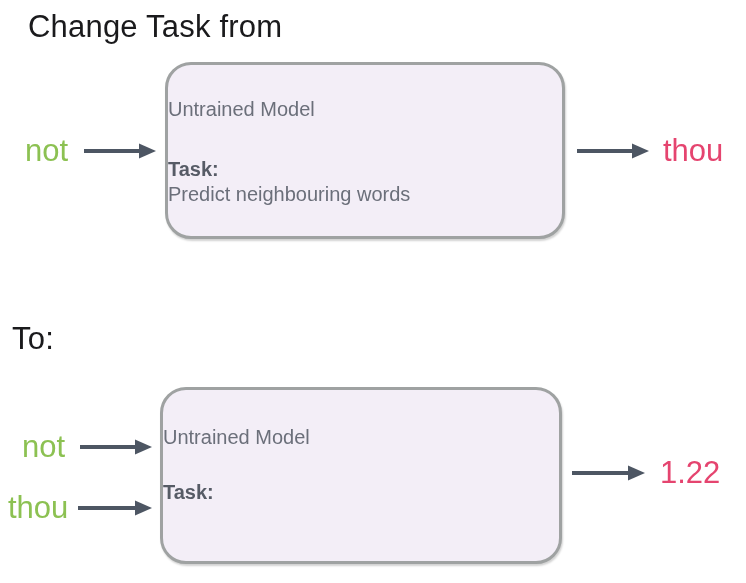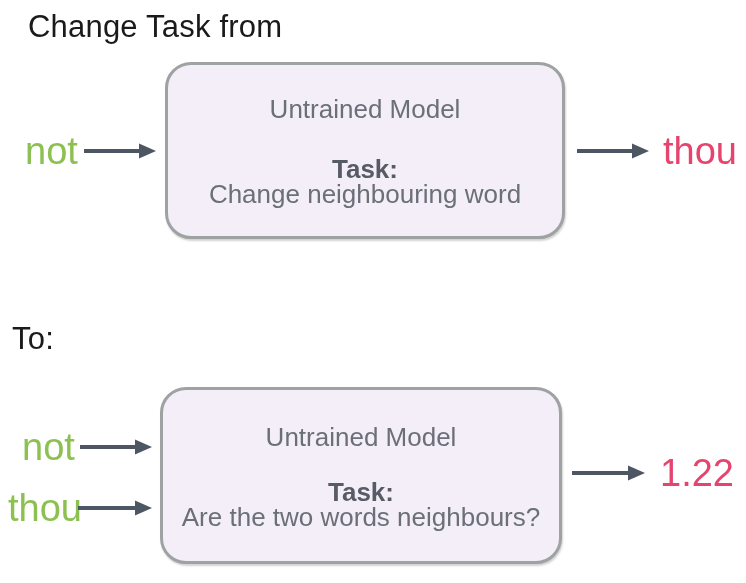--- a/index.html
+++ b/index.html
@@ -26,39 +26,38 @@
     position:absolute;
     font-size:31px;
     line-height:38px;
     font-weight:300;
     color:var(--heading);
     letter-spacing:0.2px;
     white-space:nowrap;
   }
   .word{
     position:absolute;
-    font-size:38px;
+    font-size:31px;
     line-height:36px;
     font-weight:400;
     white-space:nowrap;
   }
   .word.green{color:var(--green);}
   .word.pink{color:var(--pink);}
   .model-box{
     position:absolute;
     background:var(--box-fill);
     border:3.5px solid var(--box-border);
     border-radius:26px;
     box-shadow:1px 2px 2px rgba(0,0,0,0.18);
   }
   .box-line{
     position:absolute;
     left:0;right:0;
-    text-align:center;
-    font-size:26px;
+    font-size:20px;
     line-height:26px;
     color:var(--box-text);
     white-space:nowrap;
   }
   .box-line.bold{
     font-weight:bold;
     color:var(--box-text-bold);
   }
   .arrow{position:absolute;overflow:visible;}
   .arrow line{stroke:var(--arrow);stroke-width:4;}
@@ -74,21 +73,21 @@
   <div class="word green" style="left:25px;top:133px;">not</div>
 
   <svg class="arrow" style="left:84px;top:141px;" width="72" height="20">
     <line x1="0" y1="10" x2="57" y2="10"></line>
     <polygon points="55,2.5 72,10 55,17.5"></polygon>
   </svg>
 
   <div class="model-box" style="left:165px;top:62px;width:400px;height:177px;">
     <div class="box-line" style="top:31px;">Untrained Model</div>
     <div class="box-line bold" style="top:91px;">Task:</div>
-    <div class="box-line" style="top:116px;">Change neighbouring word</div>
+    <div class="box-line" style="top:116px;">Predict neighbouring words</div>
   </div>
 
   <svg class="arrow" style="left:577px;top:141px;" width="72" height="20">
     <line x1="0" y1="10" x2="57" y2="10"></line>
     <polygon points="55,2.5 72,10 55,17.5"></polygon>
   </svg>
 
   <div class="word pink" style="left:663px;top:133px;">thou</div>
 
   <div class="heading" style="left:12px;top:320px;">To:</div>
@@ -103,21 +102,20 @@
   <div class="word green" style="left:8px;top:490px;">thou</div>
 
   <svg class="arrow" style="left:78px;top:498px;" width="74" height="20">
     <line x1="0" y1="10" x2="59" y2="10"></line>
     <polygon points="57,2.5 74,10 57,17.5"></polygon>
   </svg>
 
   <div class="model-box" style="left:160px;top:387px;width:402px;height:177px;">
     <div class="box-line" style="top:34px;">Untrained Model</div>
     <div class="box-line bold" style="top:89px;">Task:</div>
-    <div class="box-line" style="top:114px;">Are the two words neighbours?</div>
   </div>
 
   <svg class="arrow" style="left:572px;top:463px;" width="73" height="20">
     <line x1="0" y1="10" x2="58" y2="10"></line>
     <polygon points="56,2.5 73,10 56,17.5"></polygon>
   </svg>
 
   <div class="word pink" style="left:660px;top:455px;">1.22</div>
 
 </div>

